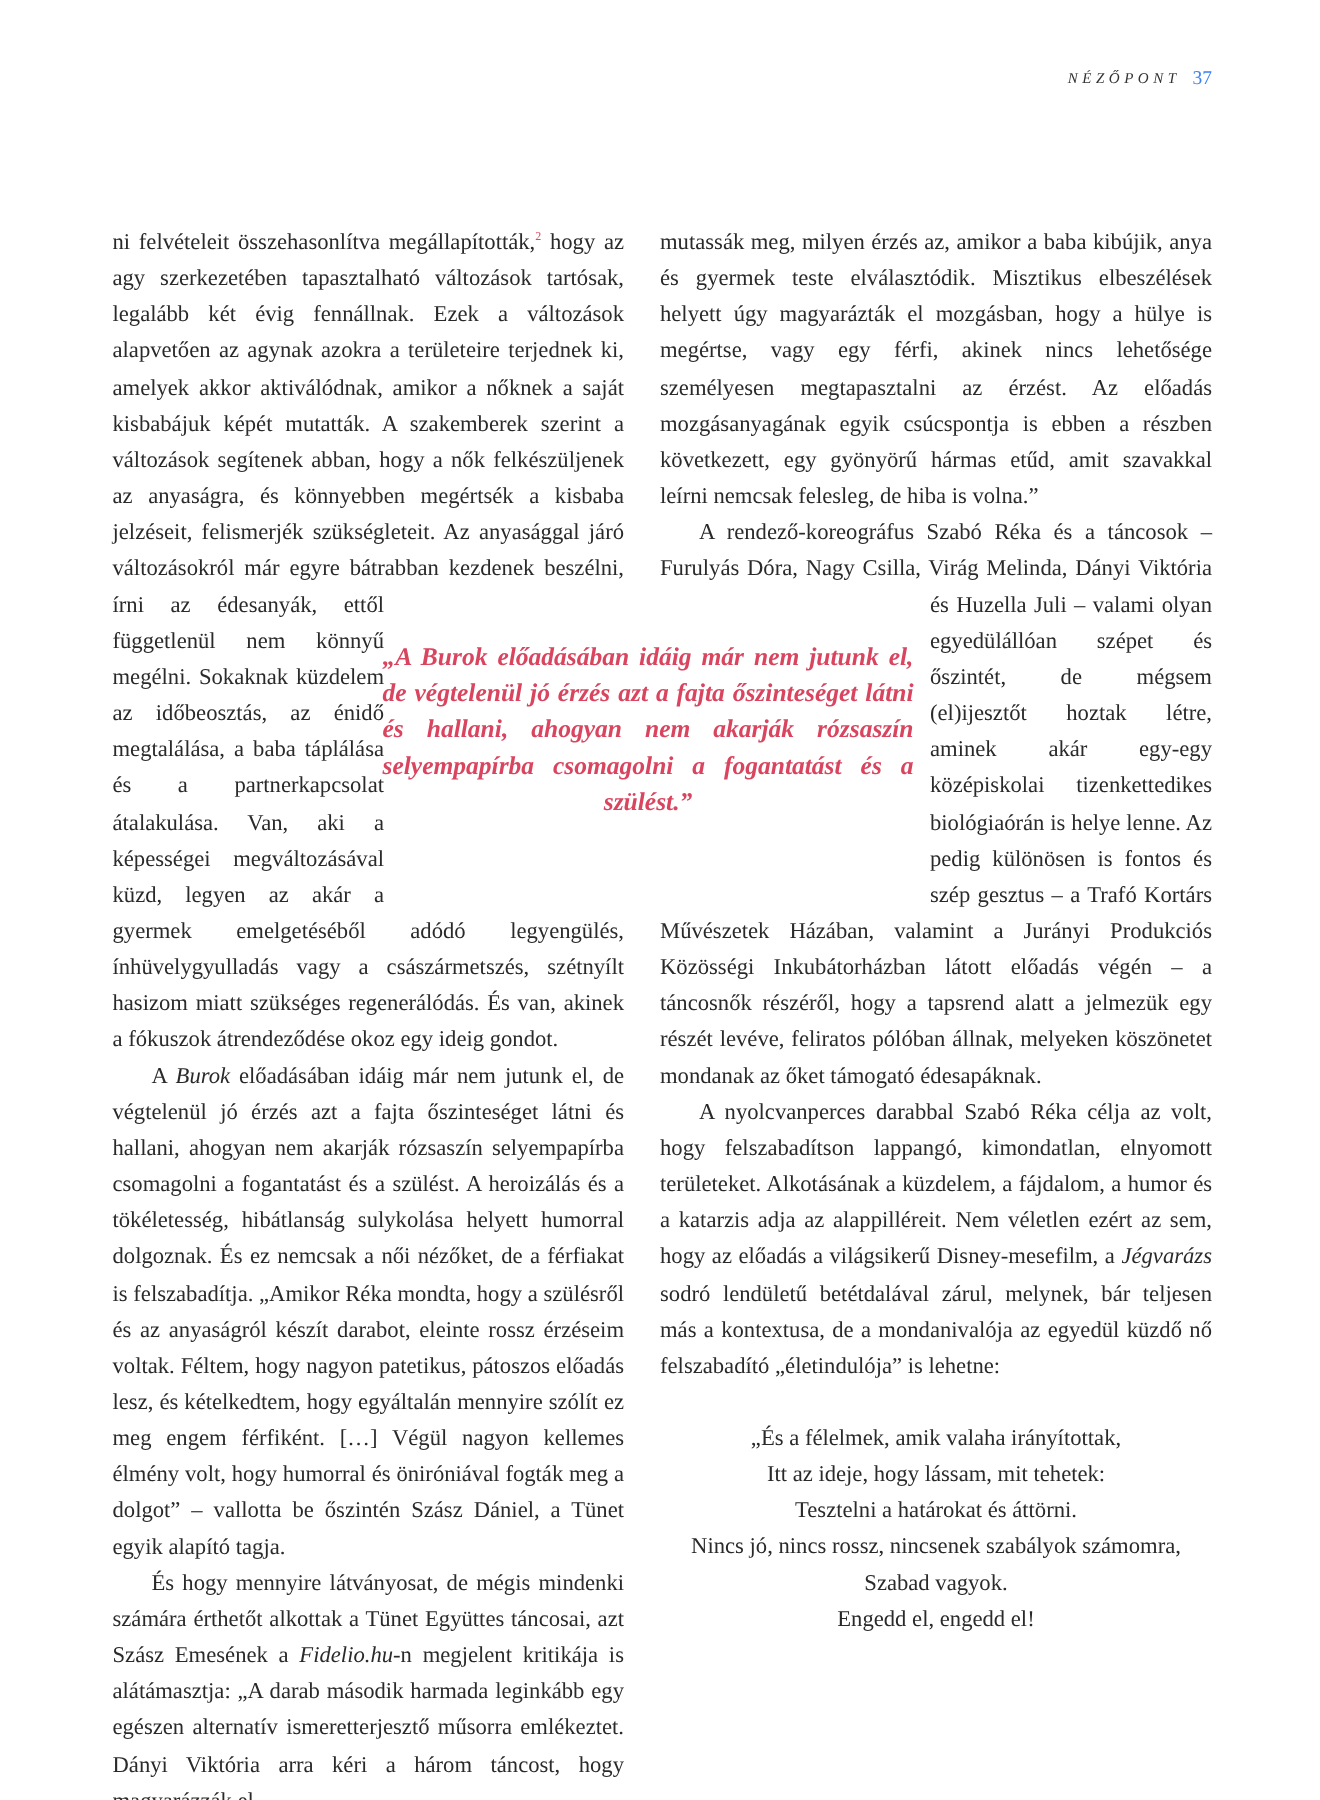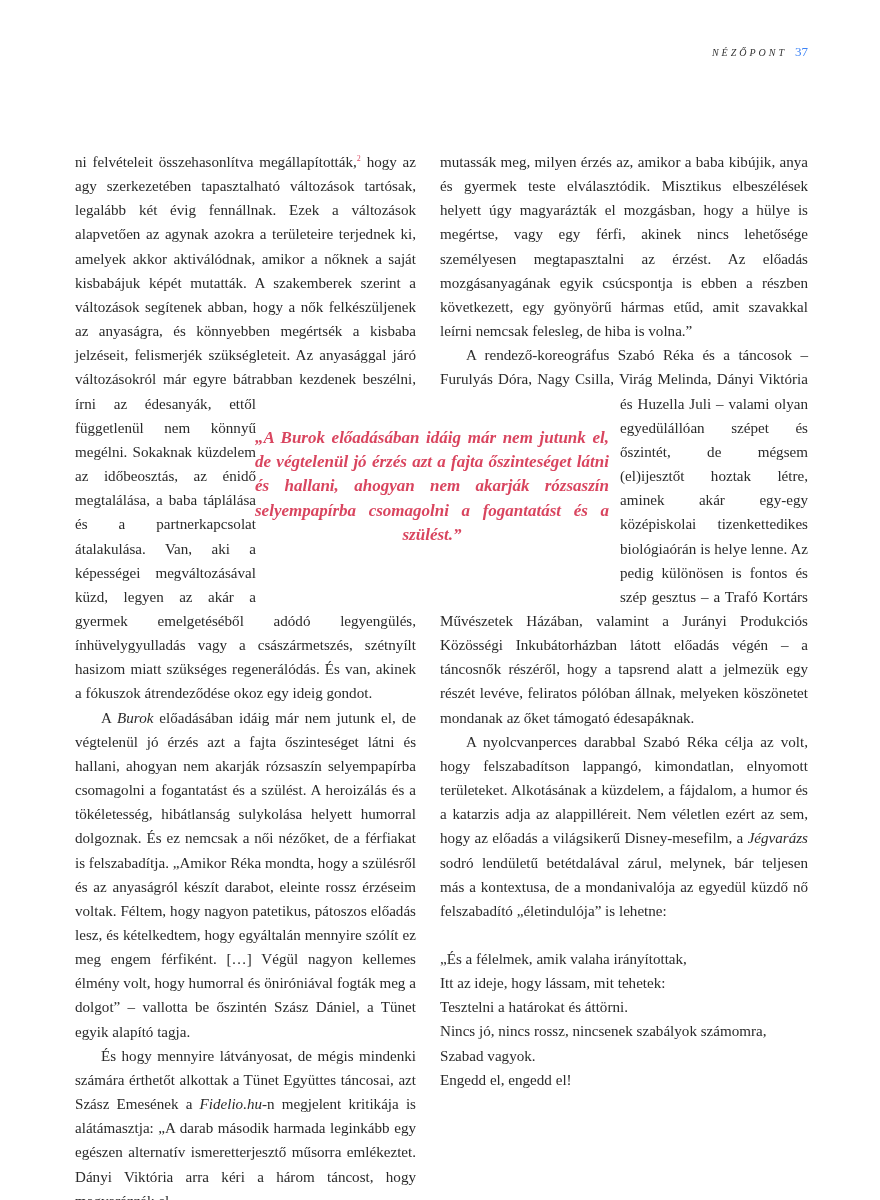--- a/index.html
+++ b/index.html
@@ -18,21 +18,21 @@
 
   
   .float-left-gap { float: right; width: 160px; height: 193px; shape-outside: inset(0); }
   .float-right-gap { float: left; width: 180px; height: 193px; }
 
   .pull-quote { position: absolute; left: 255px; top: 426px; width: 354px;
                 font-style: italic; color: #d9455f; font-size: 17px; line-height: 24.2px;
                 text-align: justify; text-align-last: center; font-weight: bold; }
 
   .poem { margin-top: 24px; text-align: left; }
-  .poem div { text-align: left; }
+  .poem div { text-align: center; }
 </style>
 </head>
 <body>
 
 <div class="header">
   <span class="section-label">NÉZŐPONT</span>
   <span class="page-number">37</span>
 </div>
 
 <div class="col col-left">

